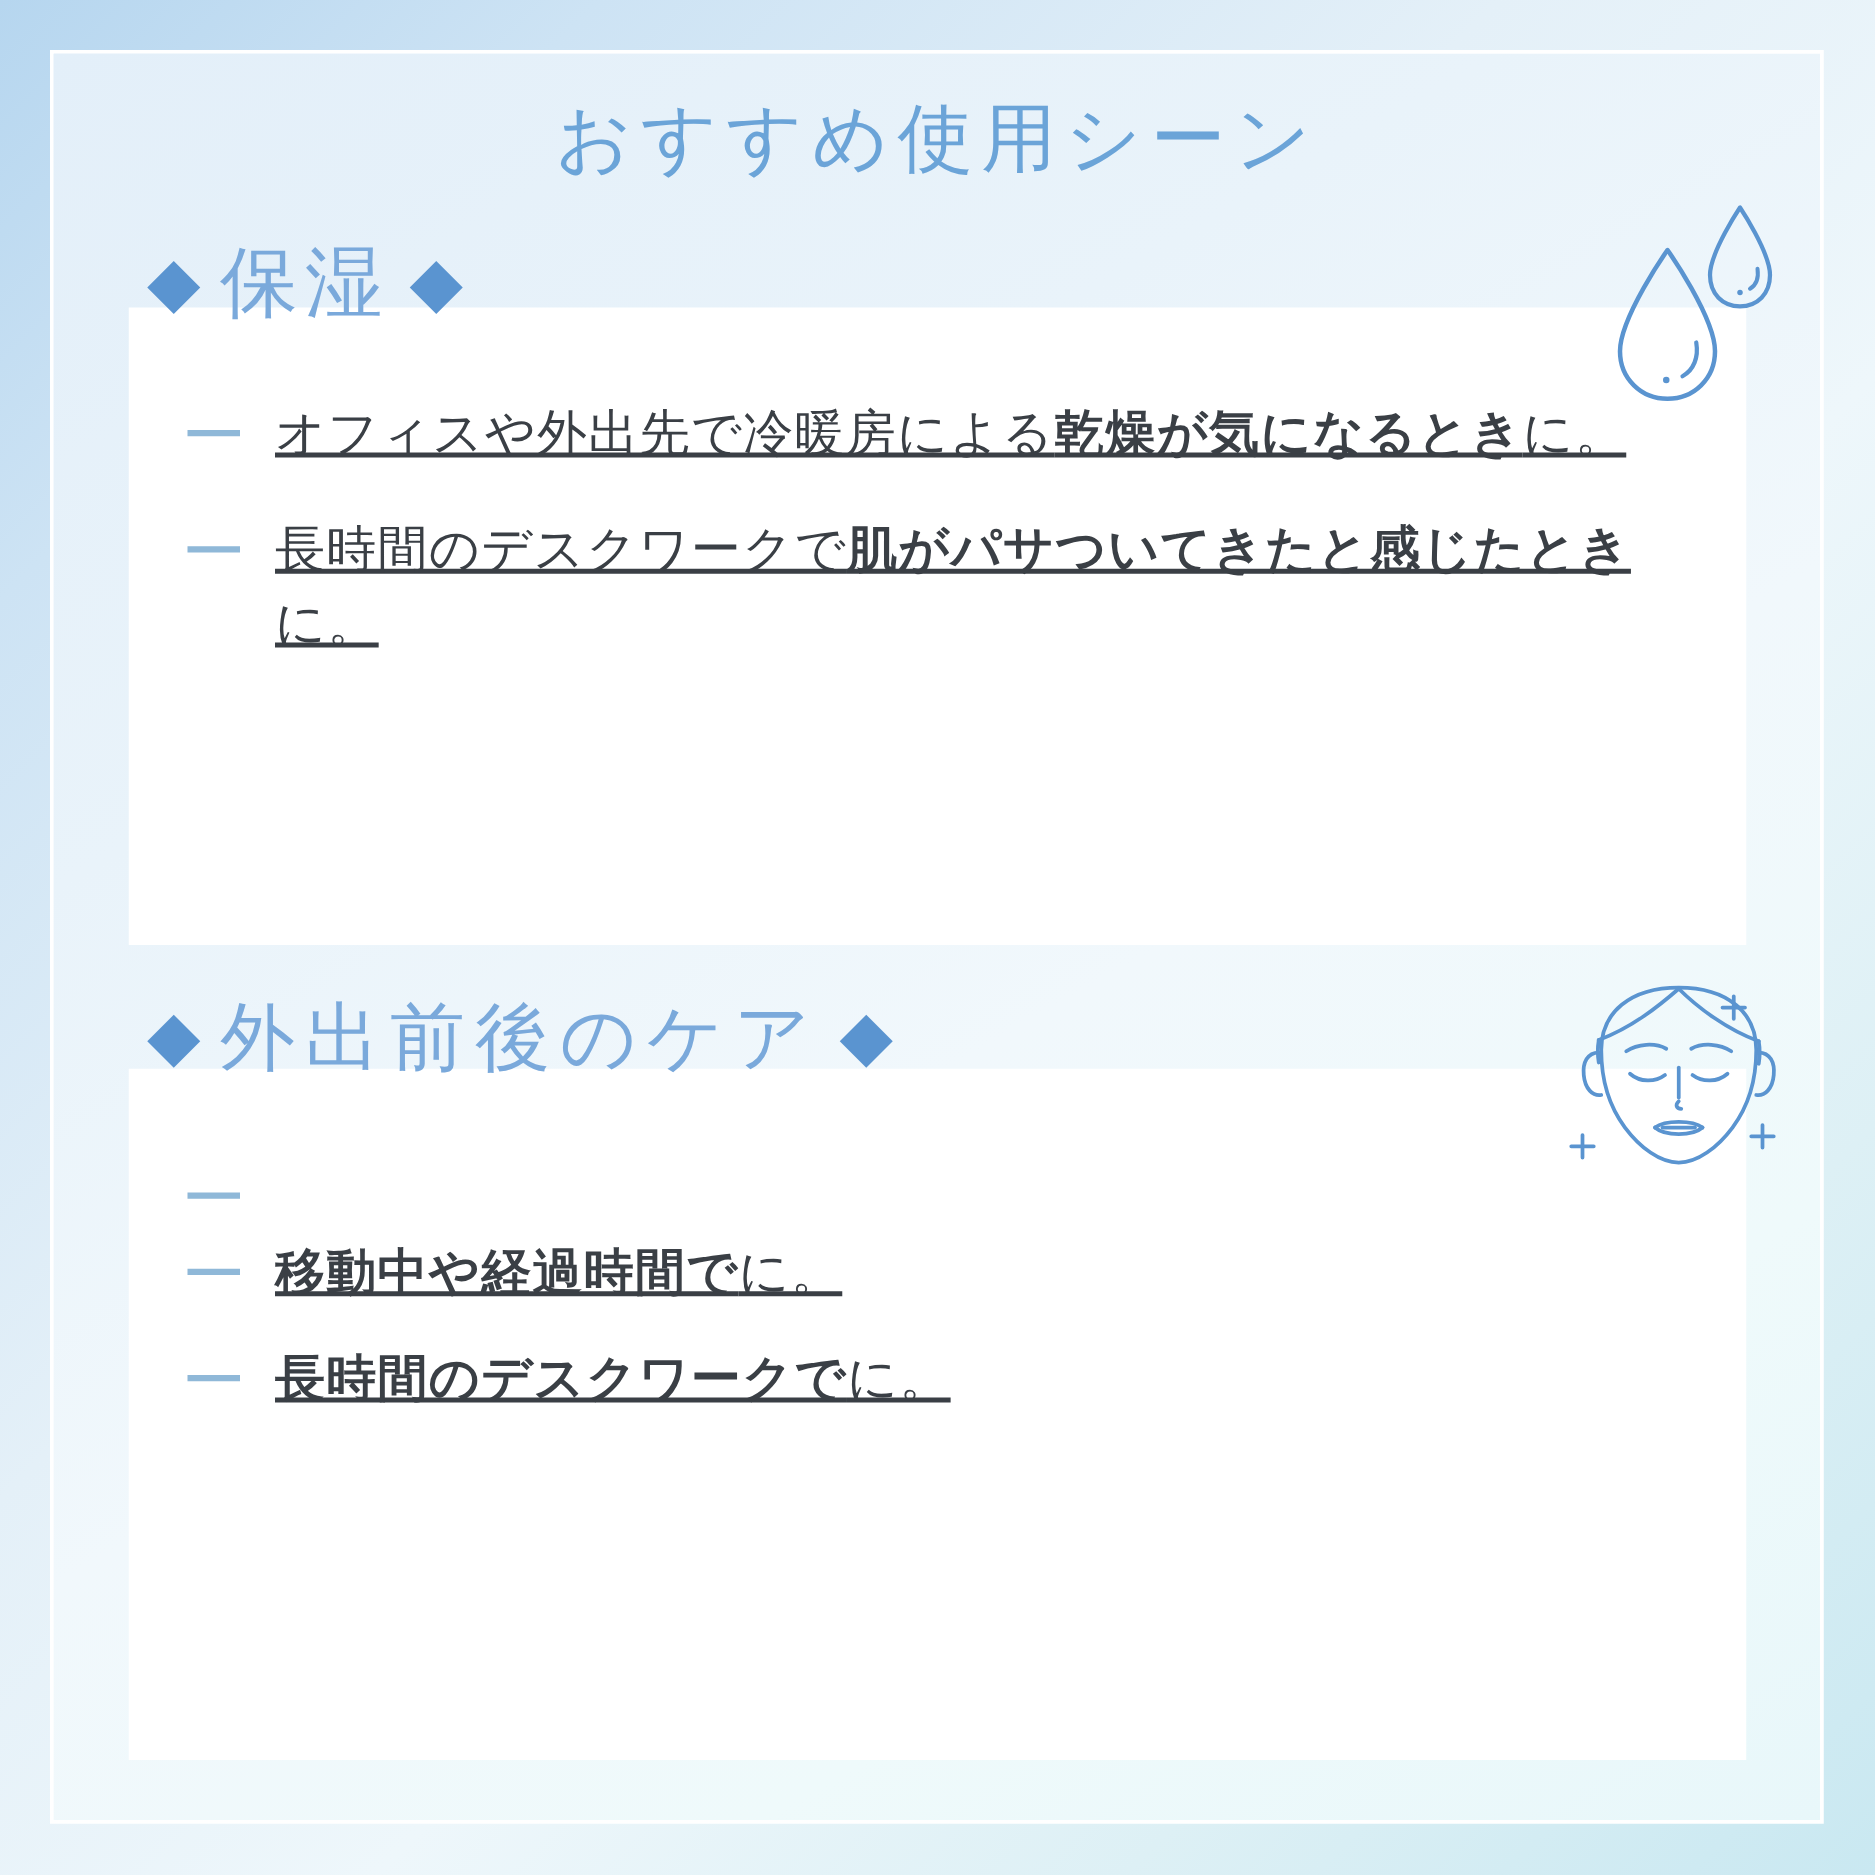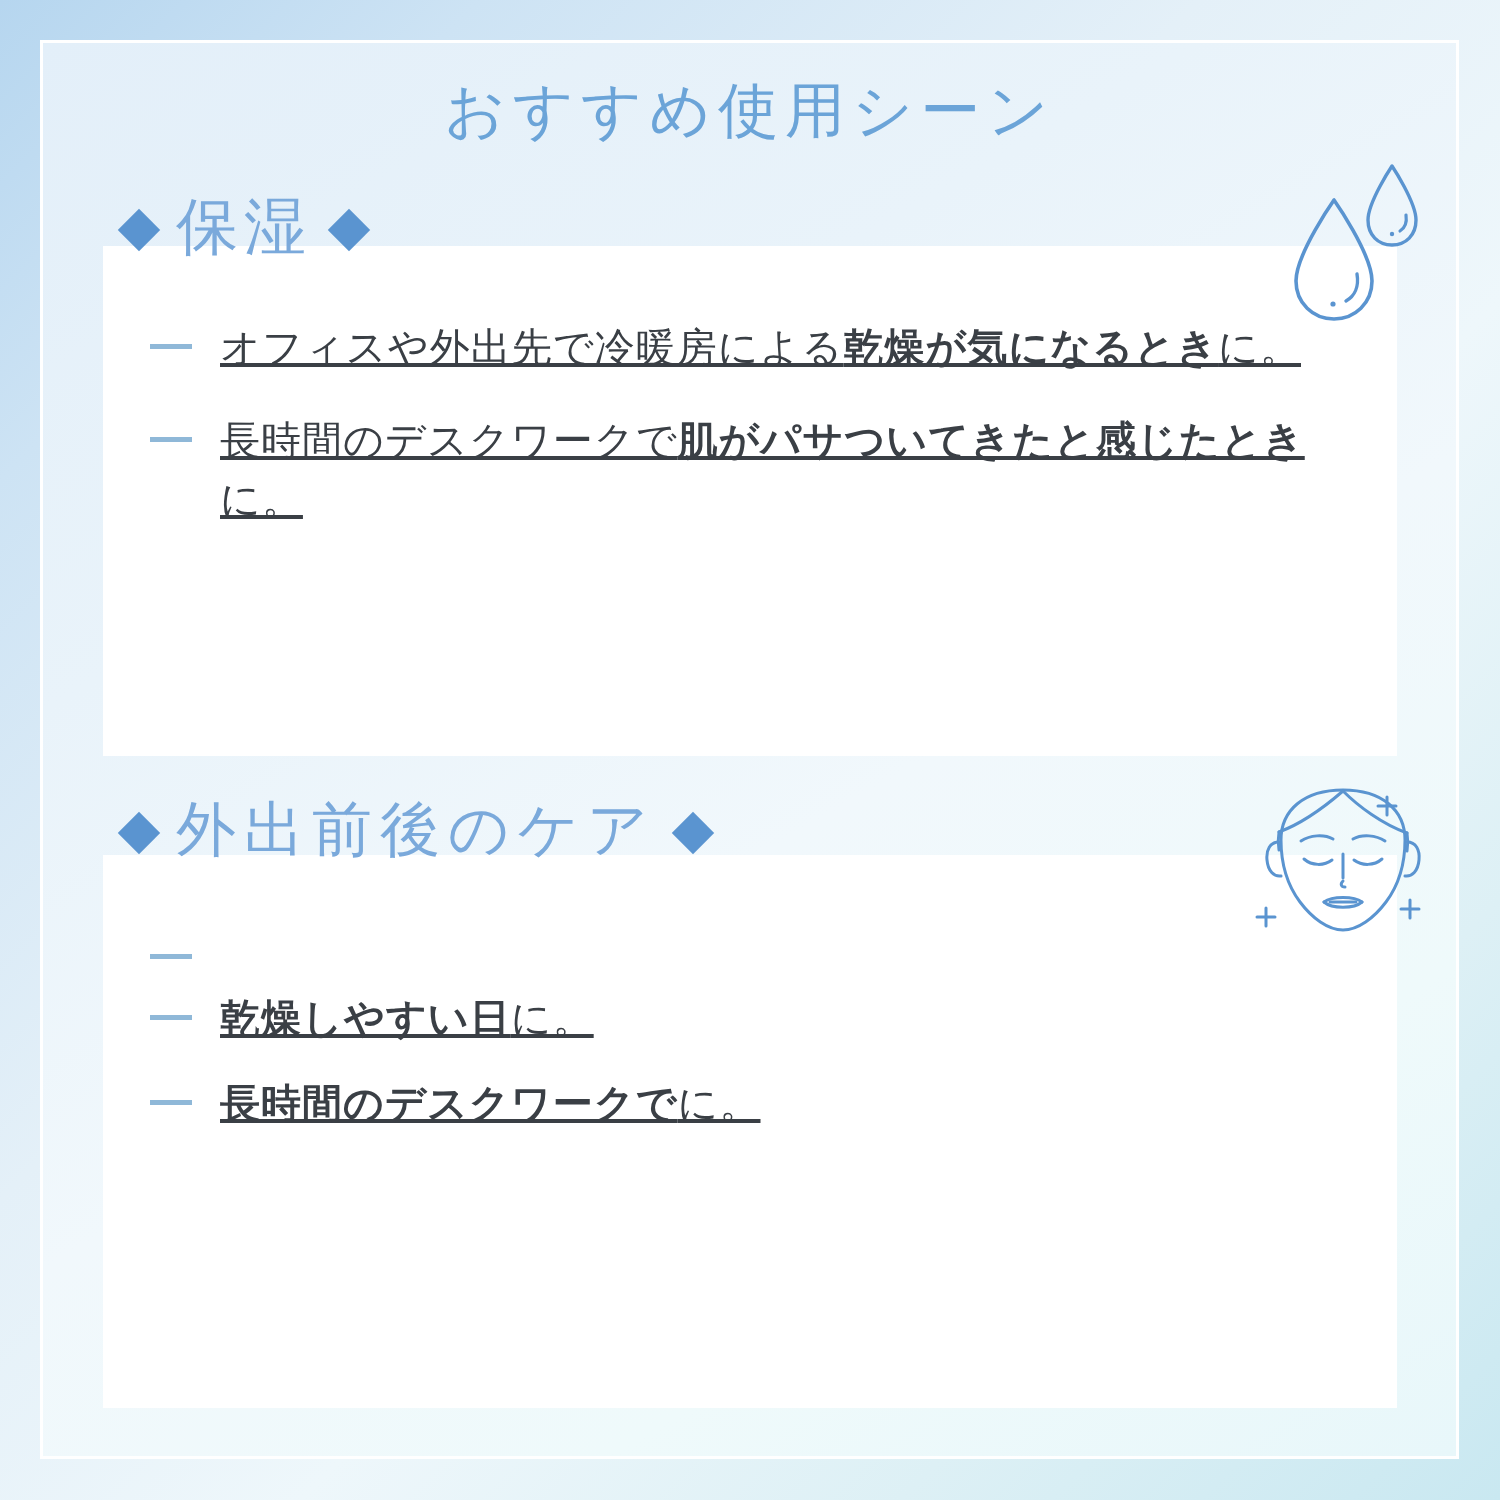--- a/index.html
+++ b/index.html
@@ -167,21 +167,21 @@
         <span class="btext"><span class="reg">長時間のデスクワークで</span><b>肌がパサついてきたと感じたとき</b><span class="reg">に。</span></span>
       </div>
     </div>
 
   <div class="bullets bullets-b" id="list-b">
       <div class="bullet">
         <span class="dash"></span>
       </div>
       <div class="bullet compact">
         <span class="dash"></span>
-        <span class="btext"><b>乾燥しやすい日</b><span class="reg">に。</span></span>
+        <span class="btext"><b>移動中や経過時間で</b><span class="reg">に。</span></span>
       </div>
       <div class="bullet compact">
         <span class="dash"></span>
         <span class="btext"><b>長時間のデスクワークで</b><span class="reg">に。</span></span>
       </div>
     </div>
 
   <div class="deco deco-drops">
     <svg width="160" height="175" viewBox="0 0 160 175" fill="none">
 

